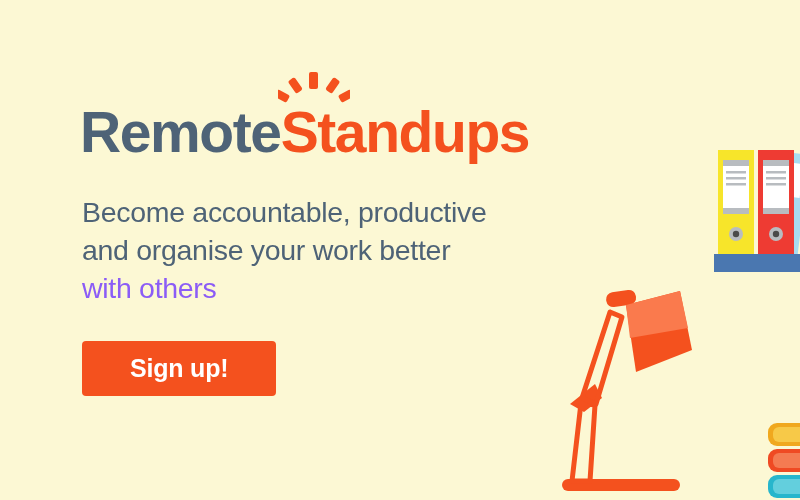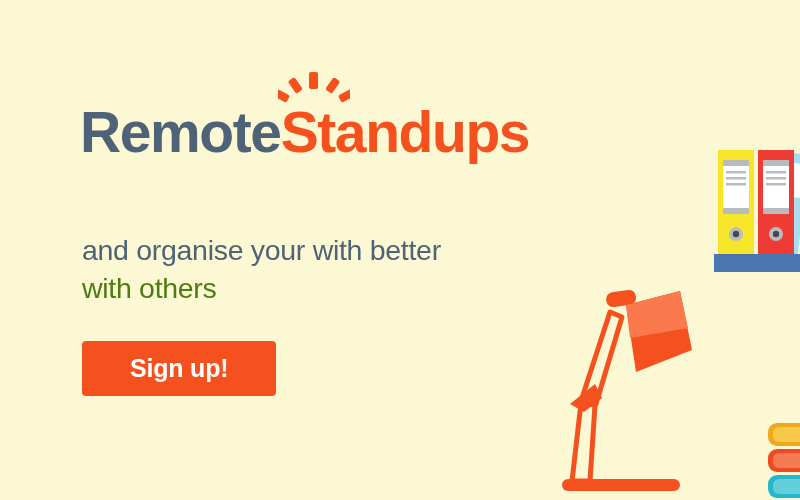--- a/index.html
+++ b/index.html
@@ -55,21 +55,21 @@
   .tagline {
     margin: 33px 0 0 0;
     font-size: 28.5px;
     font-weight: normal;
     line-height: 1.33;
     color: #4e6377;
     letter-spacing: -0.3px;
     max-width: 470px;
   }
   .tagline .accent {
-    color: #4d7c0f;
+    color: #8b5cf6;
   }
 
   .signup-btn {
     display: inline-block;
     margin-top: 33px;
     padding: 0 48px;
     height: 55px;
     line-height: 55px;
     border: none;
     border-radius: 4px;
@@ -174,21 +174,21 @@
         <rect x="31" y="0" width="9" height="17" rx="2" fill="#f4511e"></rect>
         <rect x="13" y="6" width="8" height="15" rx="2" fill="#f4511e" transform="rotate(-35 17 13)"></rect>
         <rect x="0" y="17" width="8" height="14" rx="2" fill="#f4511e" transform="rotate(-62 4 24)"></rect>
         <rect x="51" y="6" width="8" height="15" rx="2" fill="#f4511e" transform="rotate(35 55 13)"></rect>
         <rect x="64" y="17" width="8" height="14" rx="2" fill="#f4511e" transform="rotate(62 68 24)"></rect>
       </svg>
       <span class="word-remote">Remote</span><span class="word-standups">Standups</span>
     </div>
 
     <p class="tagline">
-      <br>
-      <span>and organise your with better</span><br>
+      <span>Become accountable, productive</span><br>
+      <span>and organise your work better</span><br>
       <span class="accent">with others</span>
     </p>
 
     <button class="signup-btn">Sign up!</button>
   </div>
 
 </div>
 
 </body></html>

